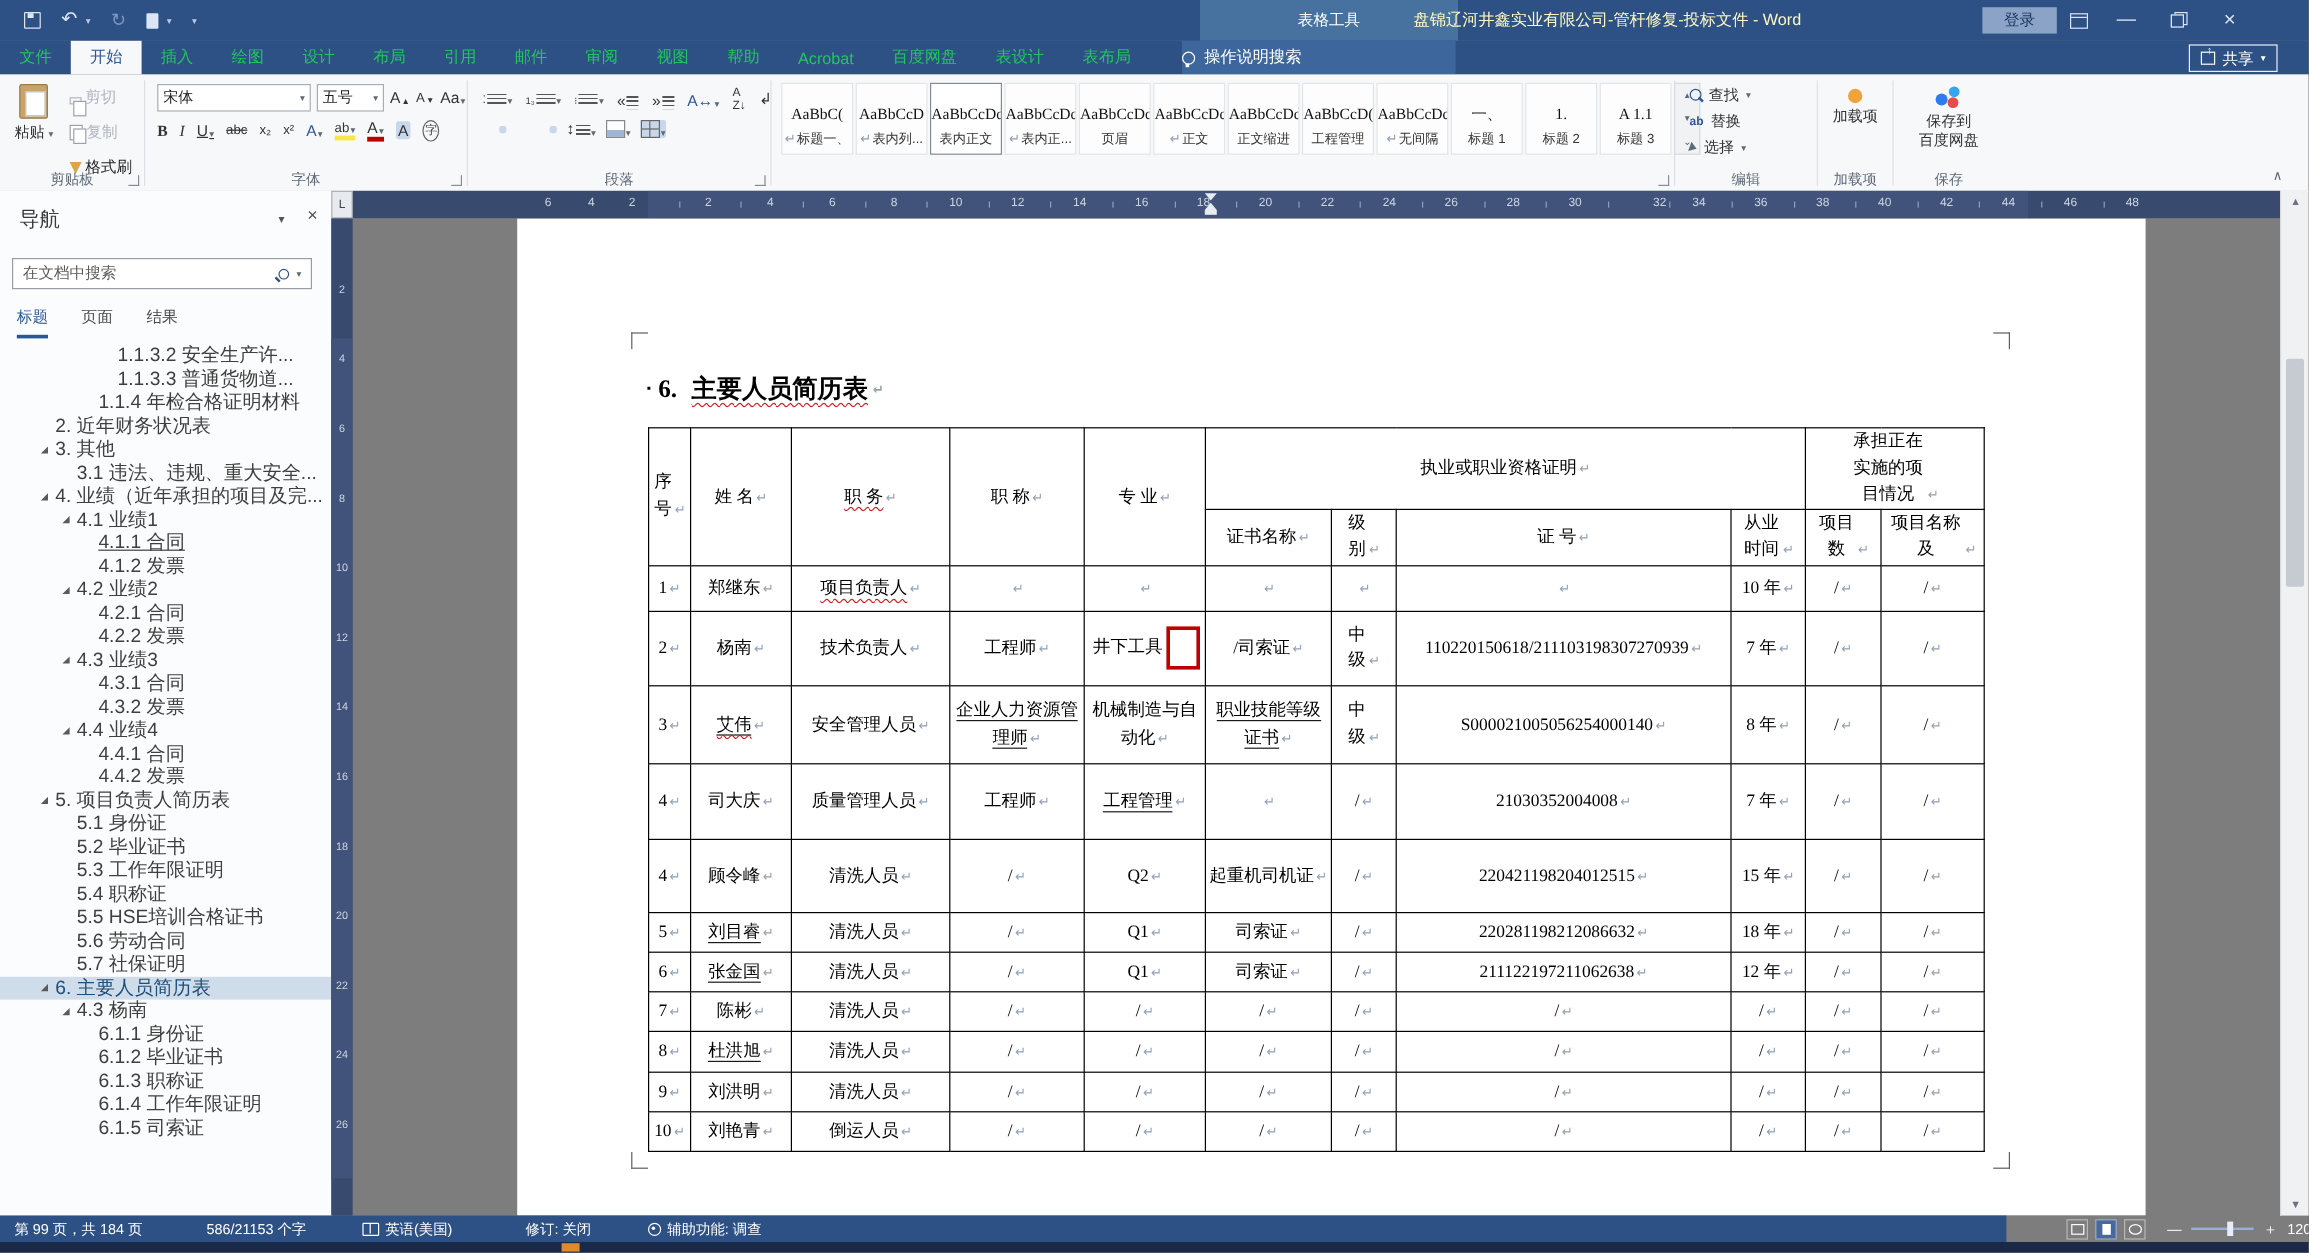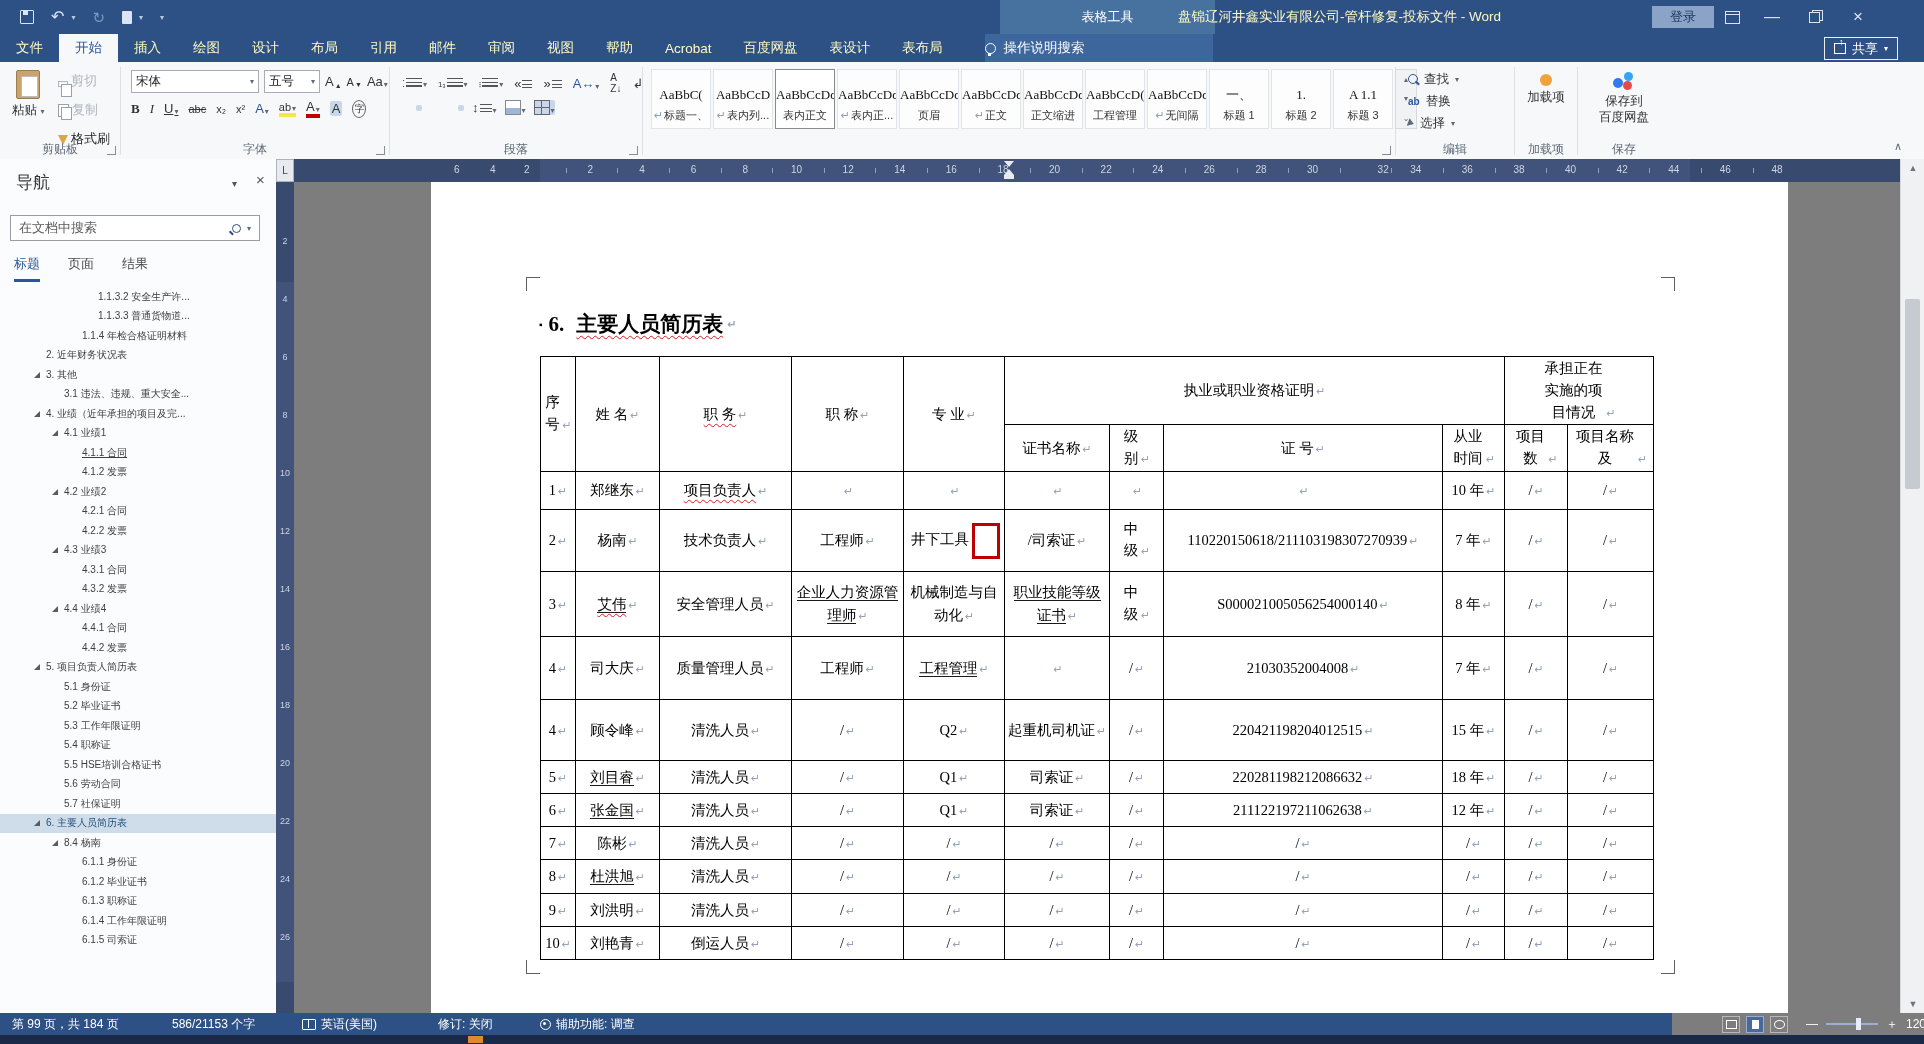--- a/index.html
+++ b/index.html
@@ -23,21 +23,21 @@
           display:flex;align-items:center;justify-content:center;font-size:13px;}
   .winbtn{top:0;height:34px;width:40px;display:flex;align-items:center;justify-content:center;color:#dbe5f5;}
   .i-ribopt{width:13px;height:11px;border:1px solid #dbe5f5;position:relative;}
   .i-ribopt:after{content:"";position:absolute;left:0;top:2px;width:13px;height:1px;background:#dbe5f5;}
   .i-rest{width:9px;height:9px;border:1px solid #dbe5f5;position:relative;background:#2d5185;}
   .i-rest:before{content:"";position:absolute;left:2px;top:-3px;width:9px;height:9px;border:1px solid #dbe5f5;}
   .i-rest:after{content:"";position:absolute;left:-1px;top:-1px;width:9px;height:9px;background:#2d5185;border:1px solid #dbe5f5;}
   
   #tabrow{left:0;top:34px;width:1924px;height:28px;background:#2d5185;display:flex;align-items:stretch;}
   .ctxtabs-bg{position:absolute;left:985px;top:0;width:228px;height:28px;background:#3c669c;}
-  .tab{position:relative;padding:0 16px;display:flex;align-items:center;color:#fef9c3;font-size:13.5px;white-space:nowrap;}
+  .tab{position:relative;padding:0 16px;display:flex;align-items:center;color:#22c55e;font-size:13.5px;white-space:nowrap;}
   .tab.active{background:#f7f8fa;color:#2b579a;}
   .searchpill{position:relative;margin-left:26px;display:flex;align-items:center;gap:8px;color:#fff;font-size:13.5px;}
   .i-bulb{width:9px;height:9px;border:1.5px solid #fff;border-radius:50%;position:relative;}
   .i-bulb:after{content:"";position:absolute;left:2px;top:9px;width:3px;height:3px;background:#fff;}
   .share{position:absolute;right:26px;top:3px;height:21px;border:1px solid #e9eefb;color:#fff;
          display:flex;align-items:center;gap:6px;padding:0 9px;font-size:13px;}
   .i-share{width:10px;height:9px;border:1px solid #fff;position:relative;}
   .i-share:after{content:"↑";position:absolute;left:4px;top:-7px;font-size:9px;}
   
   #ribbon{left:0;top:62px;width:1924px;height:97px;background:#f7f8fa;border-bottom:1px solid #cfd3d9;display:flex;}
@@ -90,21 +90,21 @@
   .nav-caret{position:absolute;left:232px;top:19px;font-size:10px;color:#555;}
   .nav-close{position:absolute;left:256px;top:12px;font-size:15px;color:#555;}
   .nav-search{position:absolute;left:10px;top:56px;width:250px;height:26px;border:1px solid #999ea6;background:#fff;
               display:flex;align-items:center;justify-content:space-between;padding:0 8px;box-sizing:border-box;}
   .nav-search .ph{font-size:13px;color:#5b5b5b;}
   .n-lens{width:7px;height:7px;border:1.6px solid #33517e;border-radius:50%;position:relative;}
   .n-lens:after{content:"";position:absolute;left:-4px;top:7px;width:5px;height:1.6px;background:#33517e;transform:rotate(45deg);}
   .nav-tabs{position:absolute;left:14px;top:96px;display:flex;gap:28px;font-size:13px;color:#4a4a4a;}
   .nav-tab.act{color:#2b579a;padding-bottom:6px;border-bottom:3px solid #2b579a;}
   #navlist{position:absolute;left:0;top:128px;width:276px;}
-  .nitem{position:relative;height:19.5px;display:flex;align-items:center;font-size:10px;color:#3f3f3f;white-space:nowrap;}
+  .nitem{position:relative;height:19.5px;display:flex;align-items:center;font-size:16px;color:#3f3f3f;white-space:nowrap;}
   .nitem.sel{background:#cfdce9;color:#1f4e79;}
   .tri{width:0;height:0;border-bottom:6px solid #5a5a5a;border-left:6px solid transparent;margin-right:6px;flex:none;}
   
   #hruler{left:294px;top:159px;width:1606px;height:23px;background:#384a6d;overflow:hidden;}
   #hruler .band{position:absolute;left:246px;top:0;width:1150px;height:23px;background:#41537a;}
   .rnum{position:absolute;top:5px;font-size:10px;color:#ccd5e3;}
   .rtick{position:absolute;top:9px;width:1px;height:5px;background:#8fa0bd;}
   .indent-mark{position:absolute;left:710px;top:2px;width:10px;height:18px;}
   .indent-mark .t1{width:0;height:0;border-left:5px solid transparent;border-right:5px solid transparent;border-top:6px solid #e8ecf2;}
   .indent-mark .t2{width:0;height:0;border-left:5px solid transparent;border-right:5px solid transparent;border-bottom:6px solid #e8ecf2;margin-top:2px;}
@@ -517,21 +517,21 @@
         </div>
         <div class="nitem" style="padding-left: 64px;">
           <span>5.7 社保证明</span>
         </div>
         <div class="nitem sel" style="padding-left: 34px;">
           <span class="tri"></span>
           <span>6. 主要人员简历表</span>
         </div>
         <div class="nitem" style="padding-left: 52px;">
           <span class="tri"></span>
-          <span>8.4 杨南</span>
+          <span>4.3 杨南</span>
         </div>
         <div class="nitem" style="padding-left: 82px;">
           <span>6.1.1 身份证</span>
         </div>
         <div class="nitem" style="padding-left: 82px;">
           <span>6.1.2 毕业证书</span>
         </div>
         <div class="nitem" style="padding-left: 82px;">
           <span>6.1.3 职称证</span>
         </div>

